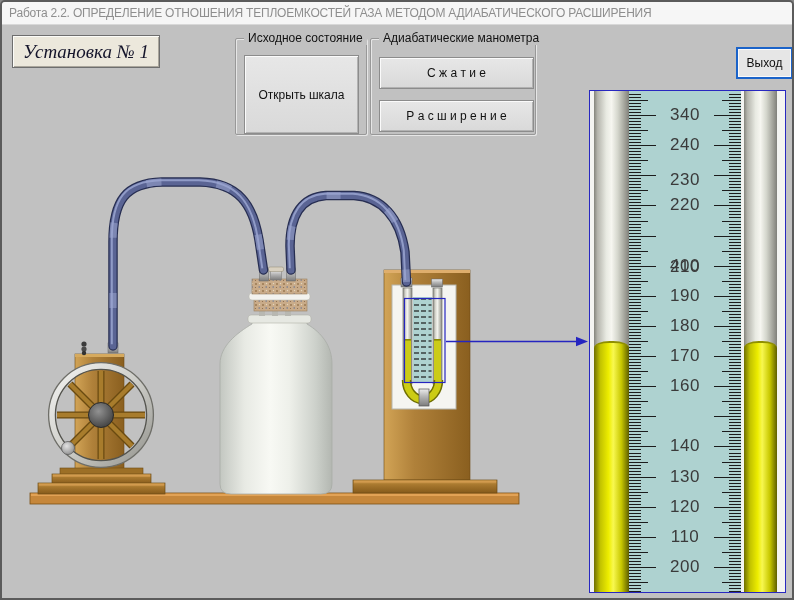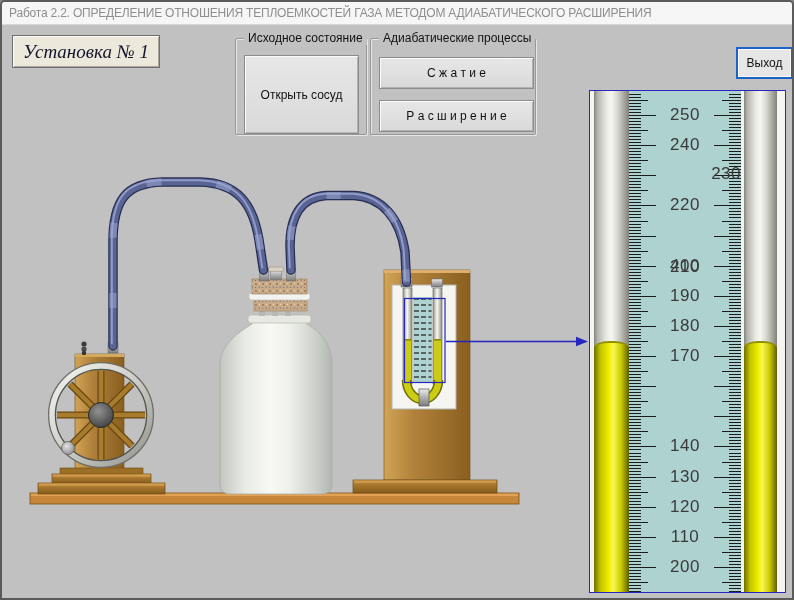--- a/index.html
+++ b/index.html
@@ -218,24 +218,24 @@
     </g>
   </svg>
 
   <div class="ustanovka">
     <span>Установка № 1</span>
   </div>
 
   <div class="group" id="group-initial">
     <span class="legend">Исходное состояние</span>
   </div>
-  <div class="btn" id="btn-open">Открыть сосуд</div>
+  <div class="btn" id="btn-open">Открыть шкала</div>
 
   <div class="group" id="group-adiabatic">
-    <span class="legend">Адиабатические процессы</span>
+    <span class="legend">Адиабатические манометра</span>
   </div>
   <div class="btn" id="btn-compress">С ж а т и е</div>
   <div class="btn" id="btn-expand">Р а с ш и р е н и е</div>
 
   <div class="btn" id="btn-exit">Выход</div>
 
   <div id="manometer-panel">
     <div class="tube" id="tube-left">
       <div class="liquid" id="liqL" style="top: 250px;"></div>
     </div>
@@ -566,29 +566,30 @@
         <div class="tick minor r" style="top: 15px;"></div>
         <div class="tick minor l" style="top: 11.9px;"></div>
         <div class="tick minor r" style="top: 11.9px;"></div>
         <div class="tick mid l" style="top: 8.9px;"></div>
         <div class="tick mid r" style="top: 8.9px;"></div>
         <div class="tick minor l" style="top: 5.9px;"></div>
         <div class="tick minor r" style="top: 5.9px;"></div>
         <div class="tick minor l" style="top: 2.9px;"></div>
         <div class="tick minor r" style="top: 2.9px;"></div>
         <div class="slabel" style="top: -15.1px;">260</div>
-        <div class="slabel" style="top: 15px;">250</div>
+        <div class="slabel" style="top: 15px;">340</div>
         <div class="slabel" style="top: 45.1px;">240</div>
-        <div class="slabel" style="top: 74px; text-align: right;">230</div>
+        <div class="slabel" style="top: 80px;">230</div>
         <div class="slabel" style="top: 105.4px;">220</div>
         <div class="slabel" style="top: 152px; margin-top: 15px;">210</div>
         <div class="slabel" style="top: 165.7px;">400</div>
         <div class="slabel" style="top: 195.8px;">190</div>
         <div class="slabel" style="top: 225.9px;">180</div>
         <div class="slabel" style="top: 256px;">170</div>
+        <div class="slabel" style="top: 286.2px;">160</div>
         <div class="slabel" style="top: 346.4px;">140</div>
         <div class="slabel" style="top: 376.6px;">130</div>
         <div class="slabel" style="top: 406.7px;">120</div>
         <div class="slabel" style="top: 436.8px;">110</div>
         <div class="slabel" style="top: 466.9px;">200</div>
       </div>
     <div class="tube" id="tube-right">
       <div class="liquid" id="liqR" style="top: 250px;"></div>
     </div>
   </div>

